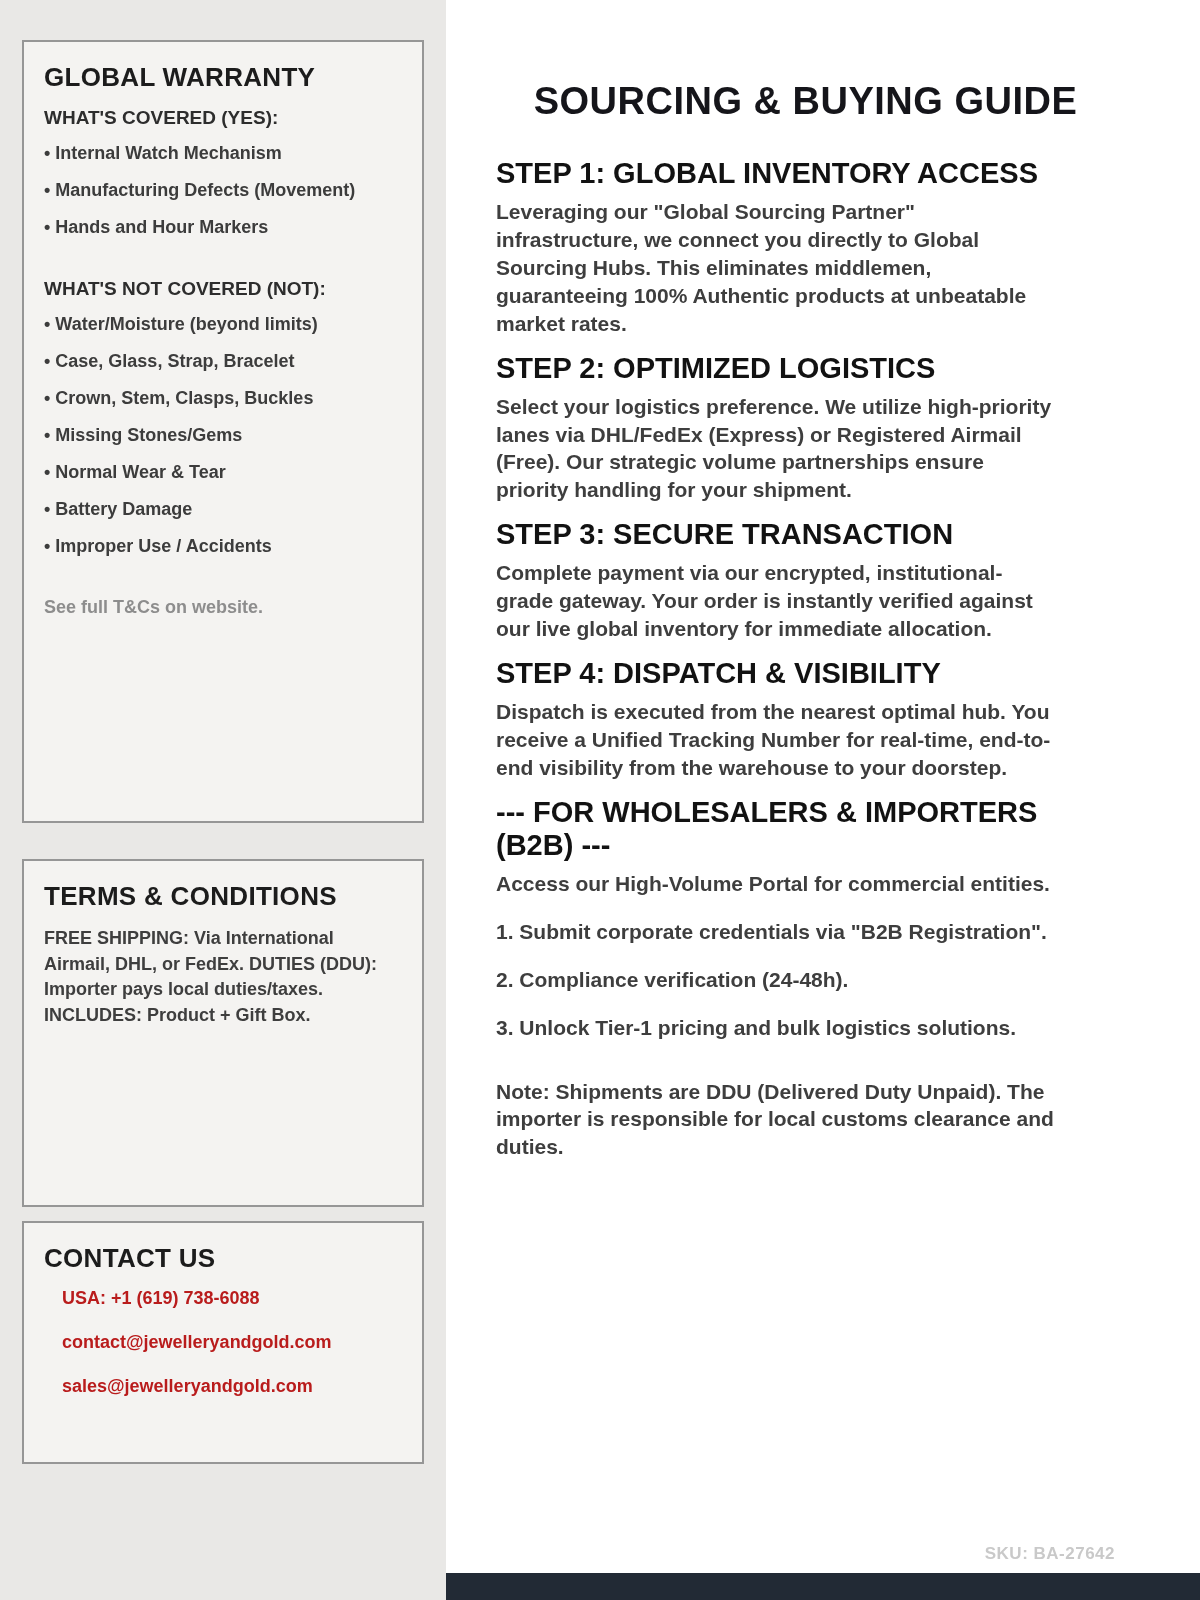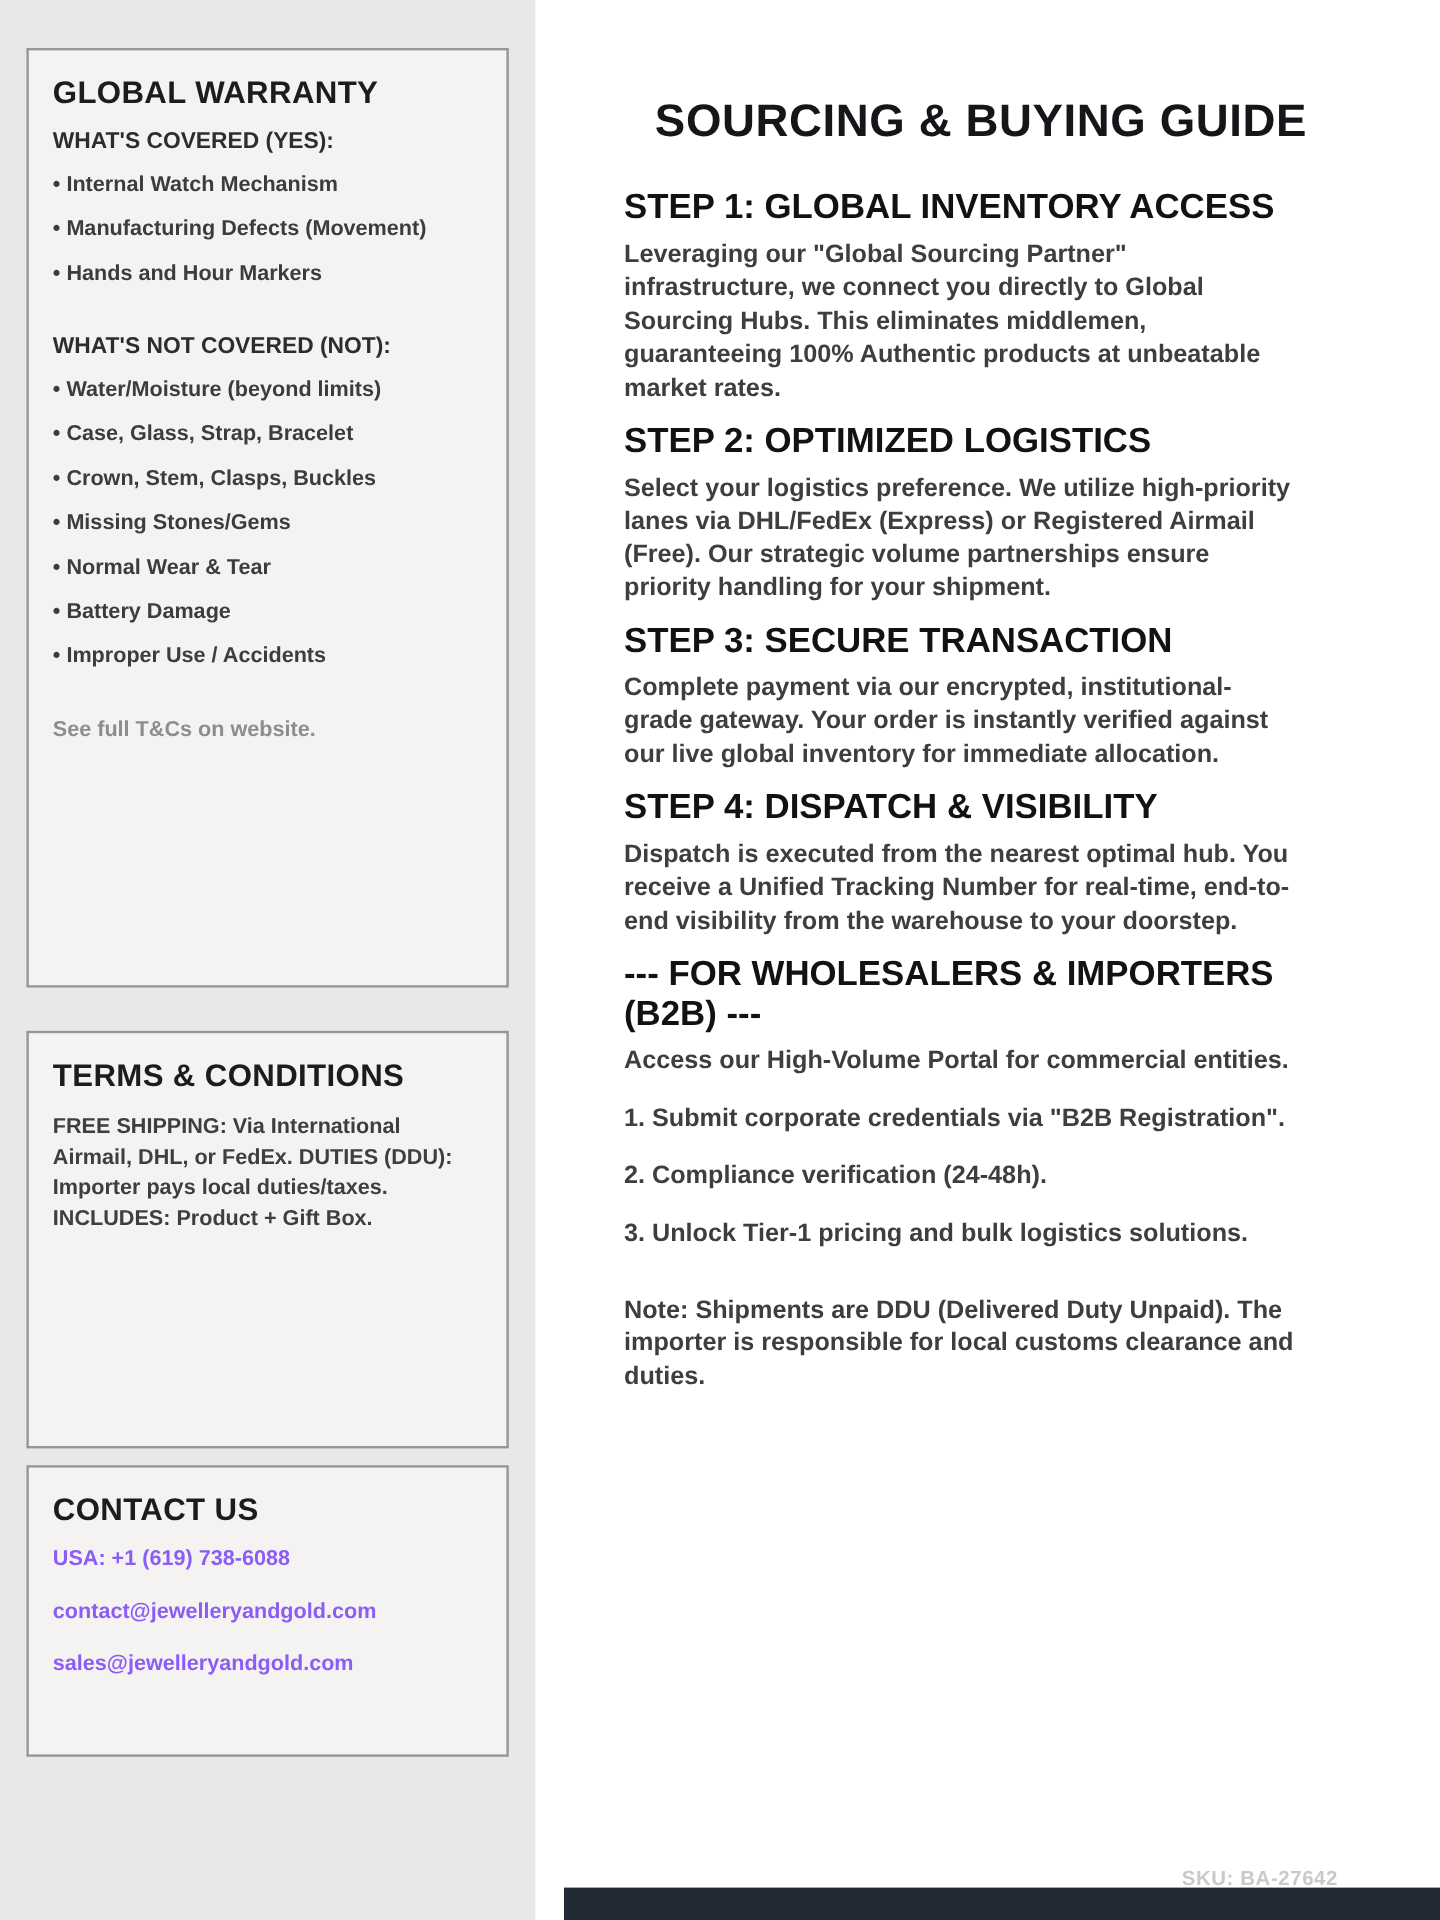--- a/index.html
+++ b/index.html
@@ -1,40 +1,40 @@
 <!DOCTYPE html>
 <html><head>
 <meta charset="utf-8">
 <style>
   html,body{margin:0;padding:0;background:#fff;font-family:"Liberation Sans",sans-serif;}
-  .page{display:flex;width:1200px;height:1600px;background:#ffffff;overflow:hidden;gap:24px;}
+  .page{display:flex;width:1200px;height:1600px;background:#ffffff;overflow:hidden;}
 
   
   .sidebar{width:446px;min-width:446px;background:#e9e8e6;padding:40px 22px;box-sizing:border-box;}
   .panel{background:#f4f3f1;border:2px solid #969696;padding:16px 20px;box-sizing:border-box;overflow:hidden;}
   .panel-warranty{height:783px;}
   .panel-terms{height:348px;margin-top:36px;}
   .panel-contact{height:243px;margin-top:14px;}
   .panel h2{font-size:26px;font-weight:bold;color:#1c1c1c;margin:4px 0 14px;letter-spacing:.3px;}
   .panel h3{font-size:19px;font-weight:bold;color:#2d2d2d;margin:14px 0 14px;}
   .panel h3.second{margin-top:40px;}
   .bitem{font-size:18px;font-weight:bold;color:#3c3c3c;margin:0 0 16px;}
   .bitem::before{content:"• ";}
   .footnote{font-size:18px;font-weight:bold;color:#8d8d8d;margin:40px 0 0;}
   .terms-body{font-size:18px;font-weight:bold;color:#3e3e3e;line-height:1.42;margin:12px 0 0;max-width:345px;}
-  .contact-line{font-size:18px;font-weight:bold;color:#8b5cf6;margin:0 0 23px;}
+  .contact-line{font-size:18px;font-weight:bold;color:#b91c1c;margin:0 18px 23px;}
 
   
   .main{flex:1;position:relative;background:#ffffff;padding:80px 85px 0 50px;box-sizing:border-box;}
   .guide-title{font-size:38px;font-weight:bold;color:#15151a;text-align:center;margin:0 0 34px;letter-spacing:.5px;}
   .step-h{font-size:29px;font-weight:bold;color:#121212;margin:14px 0 8px;max-width:600px;}
   .step-b{font-size:21px;font-weight:bold;color:#3e3e3e;line-height:1.33;margin:0;max-width:560px;}
   .b2b-item{margin-top:20px;}
   .note{margin-top:36px;}
-  .sku{position:absolute;right:85px;bottom:24px;font-size:17px;font-weight:bold;color:#c9c9c9;letter-spacing:.5px;}
+  .sku{position:absolute;right:85px;bottom:36px;font-size:17px;font-weight:bold;color:#c9c9c9;letter-spacing:.5px;}
   .footer-bar{position:absolute;left:0;right:0;bottom:0;height:27px;background:#222a35;}
 </style>
 </head>
 <body>
 
 <div class="page">
 
   <aside class="sidebar">
 
     <section class="panel panel-warranty">

